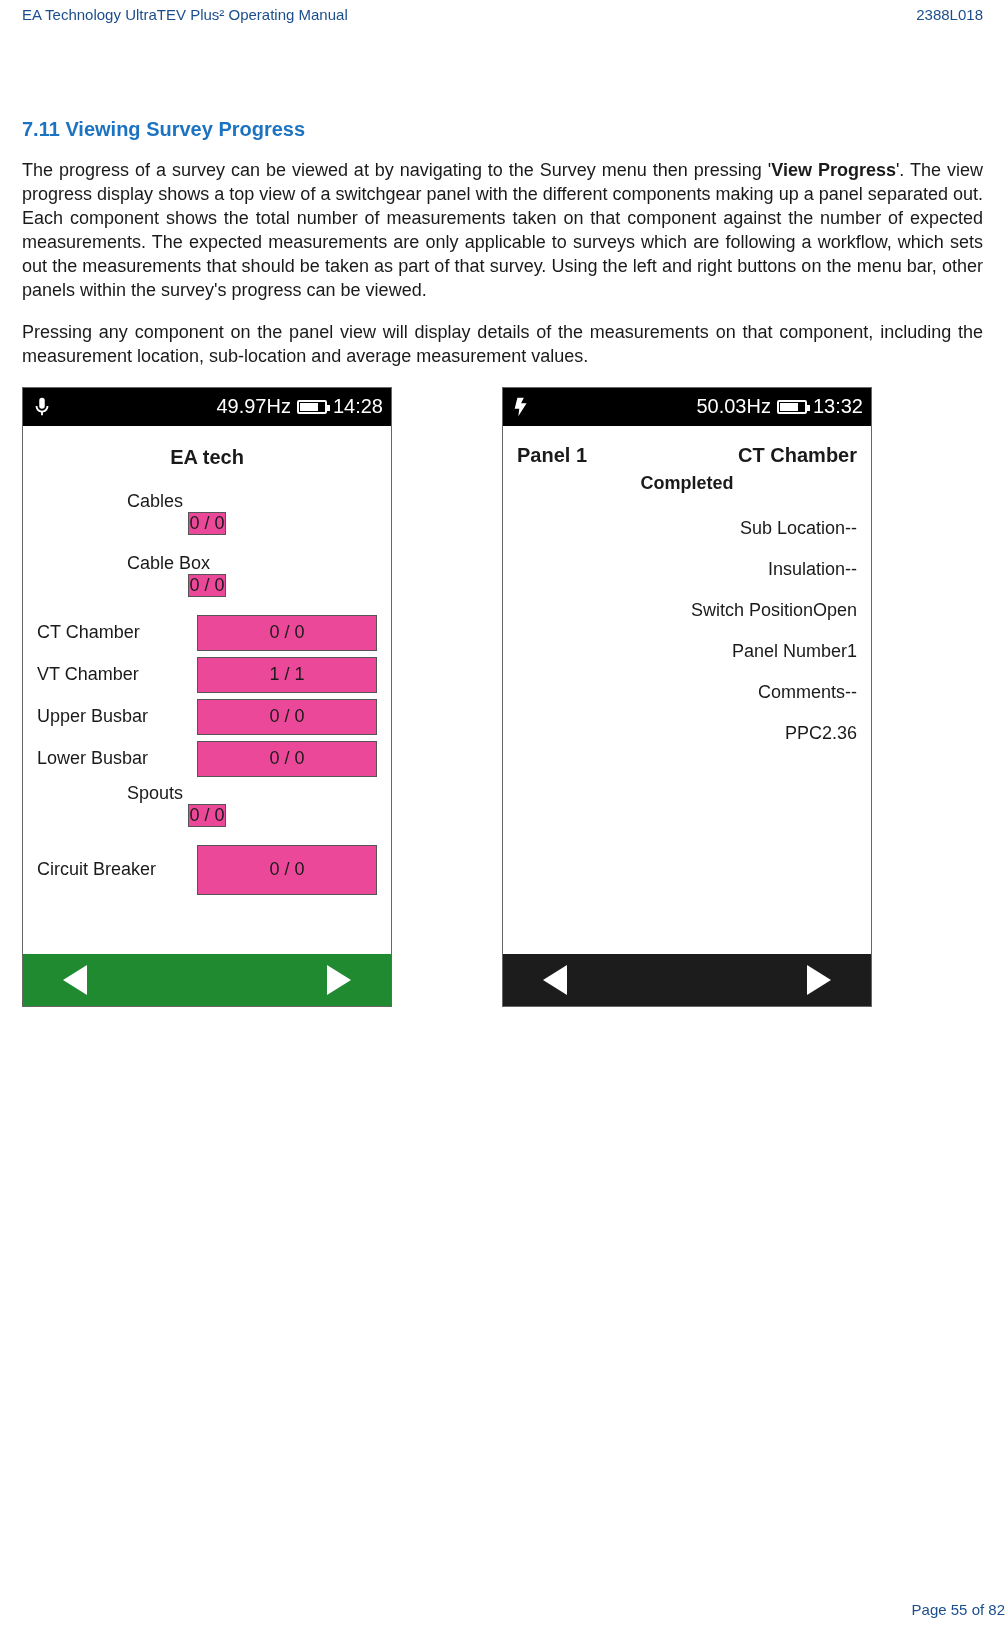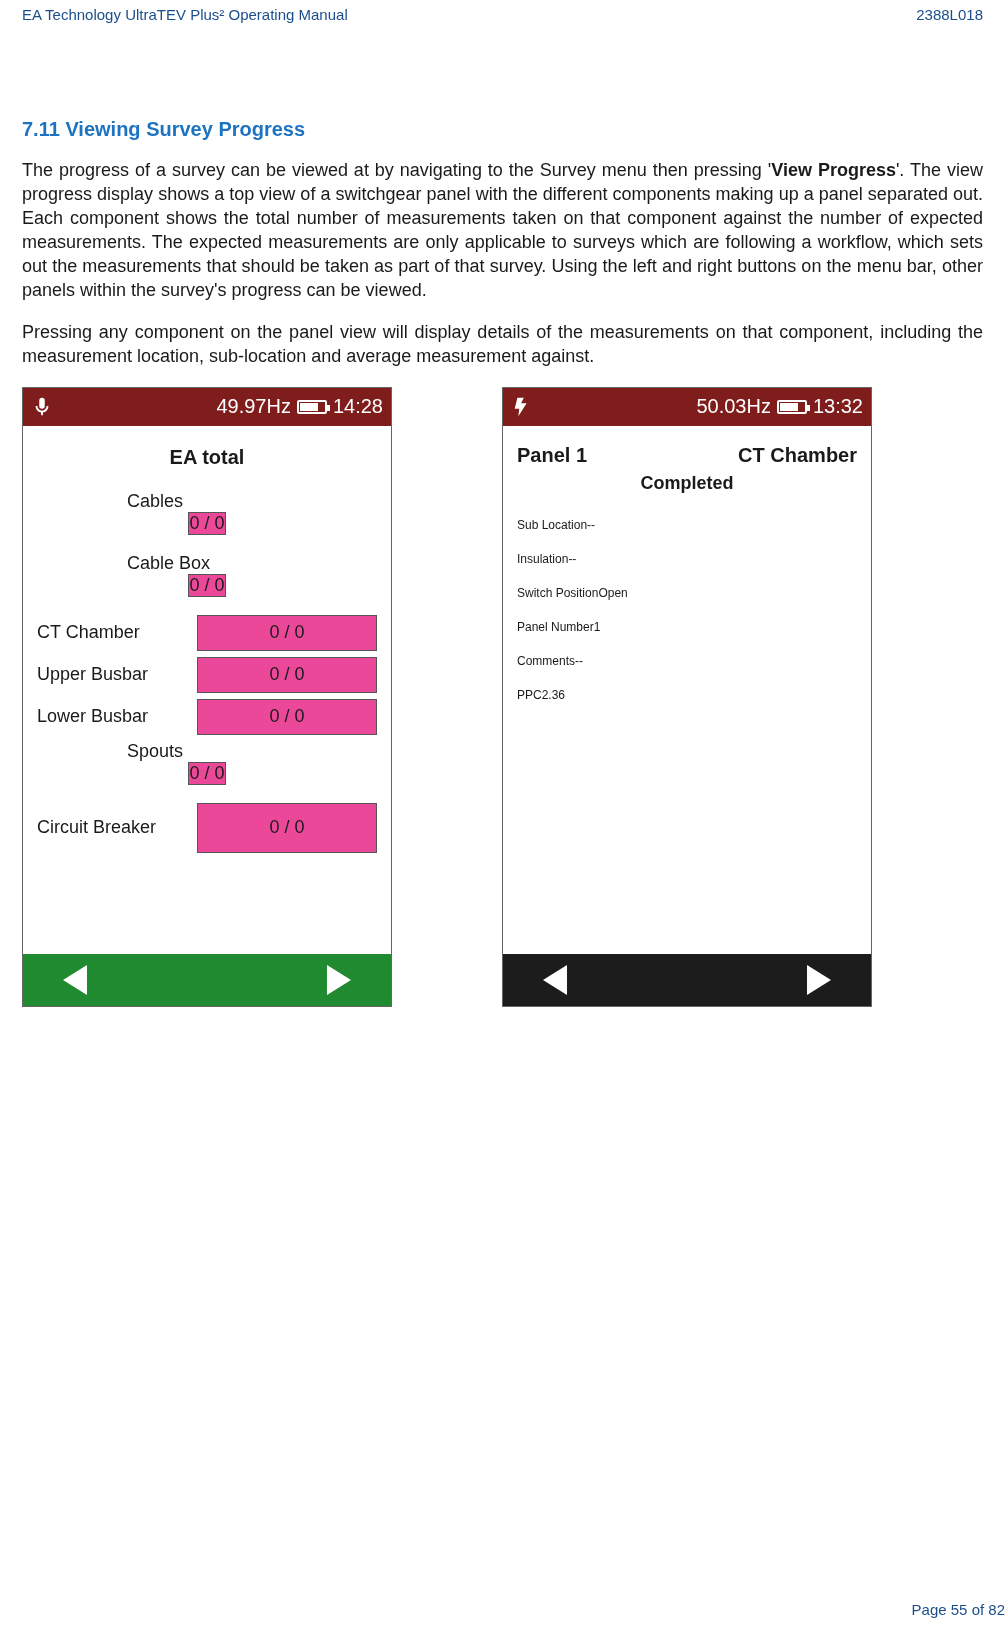--- a/index.html
+++ b/index.html
@@ -46,21 +46,21 @@
   .screen {
     width: 370px;
     height: 620px;
     border: 1px solid #666;
     background: #fff;
     display: flex;
     flex-direction: column;
     font-family: "Segoe UI", Tahoma, sans-serif;
   }
   .statusbar {
-    background: #7f1d1d;
+    background: #000000;
     color: #fff;
     height: 38px;
     display: flex;
     align-items: center;
     padding: 0 8px;
     font-size: 20px;
   }
   .statusbar .sb-left { flex: 0 0 auto; display:flex; align-items:center; }
   .statusbar .sb-right { margin-left: auto; display:flex; align-items:center; gap:6px; }
   .battery {
@@ -119,21 +119,21 @@
   .tri-right { border-left: 24px solid #fff; }
 
   
   .detail-header {
     display: flex; justify-content: space-between; font-weight: 700; font-size: 20px; margin: 8px 0 6px 0;
   }
   .detail-sub {
     text-align: center; font-weight: 700; font-size: 18px; margin-bottom: 14px;
   }
   .detail-row {
-    display: flex; justify-content: flex-start; font-size: 12px; margin: 10px 0;
+    display: flex; justify-content: flex-end; font-size: 18px; margin: 10px 0;
   }
 
   .mic-icon svg, .bolt-icon svg { width: 22px; height: 26px; fill:#fff; }
 
   .page-footer {
     position: absolute;
     bottom: 14px;
     left: 0; right: 0;
     text-align: right;
     color: #1c4e8c;
@@ -147,53 +147,57 @@
   <span class="left">EA Technology UltraTEV Plus² Operating Manual</span>
   <span class="right">2388L018</span>
 </div>
 
 <h2 class="section-title">7.11  Viewing Survey Progress</h2>
 
 <p class="body-text">
   <span>The progress of a survey can be viewed at by navigating to the Survey menu then pressing '</span><span class="bold">View Progress</span><span>'. The view progress display shows a top view of a switchgear panel with the different components making up a panel separated out. Each component shows the total number of measurements taken on that component against the number of expected measurements. The expected measurements are only applicable to surveys which are following a workflow, which sets out the measurements that should be taken as part of that survey. Using the left and right buttons on the menu bar, other panels within the survey's progress can be viewed.</span>
 </p>
 
-<p class="body-text">Pressing any component on the panel view will display details of the measurements on that component, including the measurement location, sub-location and average measurement against.</p>
+<p class="body-text">Pressing any component on the panel view will display details of the measurements on that component, including the measurement location, sub-location and average measurement values.</p>
 
 <div class="screens">
 
   <div class="screen">
     <div class="statusbar">
       <span class="sb-left mic-icon">
         <svg viewBox="0 0 24 24">
             <path d="M12 14a3 3 0 0 0 3-3V5a3 3 0 0 0-6 0v6a3 3 0 0 0 3 3zm5-3a5 5 0 0 1-10 0H5a7 7 0 0 0 6 6.9V21h2v-3.1A7 7 0 0 0 19 11h-2z"></path>
           </svg>
       </span>
       <span class="sb-right">
         <span>49.97Hz</span>
         <span class="battery">
             <span class="fill"></span>
           </span>
         <span>14:28</span>
       </span>
     </div>
     <div class="screen-body">
-      <div class="panel-title">EA total</div>
+      <div class="panel-title">EA tech</div>
 
       <div class="comp-row gap">
         <span class="comp-label">Cables</span>
         <span class="comp-box">0 / 0</span>
       </div>
       <div class="comp-row gap">
         <span class="comp-label">Cable Box</span>
         <span class="comp-box tall">0 / 0</span>
       </div>
       <div class="comp-row">
         <span class="comp-label">CT Chamber</span>
         <span class="comp-box">0 / 0</span>
+      </div>
+      <div class="comp-row">
+        <span class="comp-label">VT Chamber</span>
+        <span class="comp-box">1 / 1</span>
       </div>
       <div class="comp-row">
         <span class="comp-label">Upper Busbar</span>
         <span class="comp-box">0 / 0</span>
       </div>
       <div class="comp-row">
         <span class="comp-label">Lower Busbar</span>
         <span class="comp-box">0 / 0</span>
       </div>
       <div class="comp-row gap">

